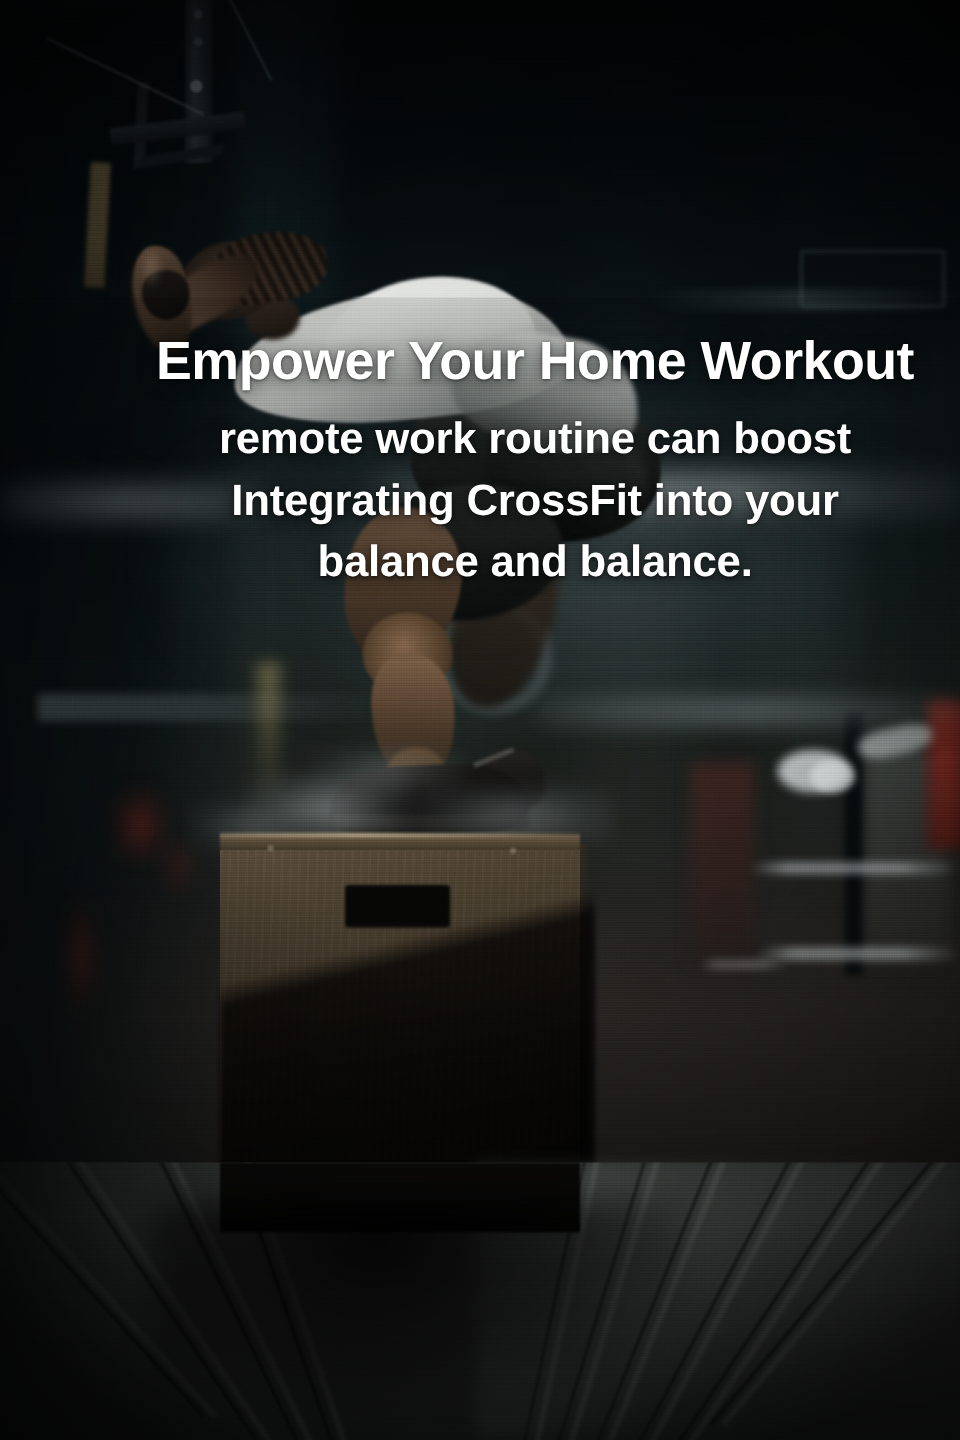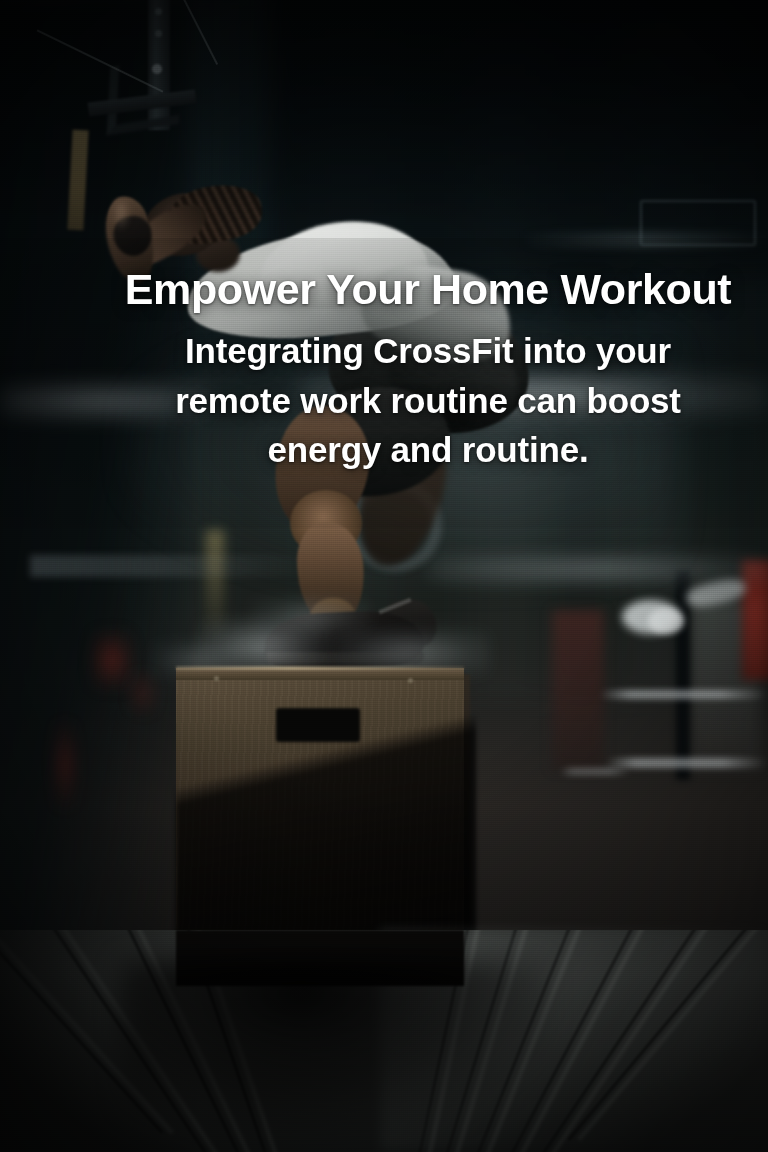--- a/index.html
+++ b/index.html
@@ -676,20 +676,20 @@
   <div class="layer" id="box-contact-shadow"></div>
 
   <div class="layer" id="top-darken"></div>
   <div class="layer" id="text-scrim"></div>
   <div class="layer" id="vignette"></div>
   <div class="layer" id="grain"></div>
 
   <div id="text-block">
     <h1 id="headline">Empower Your Home Workout</h1>
     <p id="subheadline">
+      <span class="sub-line">remote work routine can boost</span>
       <span class="sub-line">Integrating CrossFit into your</span>
-      <span class="sub-line">remote work routine can boost</span>
-      <span class="sub-line">energy and routine.</span>
+      <span class="sub-line">balance and balance.</span>
     </p>
   </div>
 
 
 </div>
 
 </body></html>

